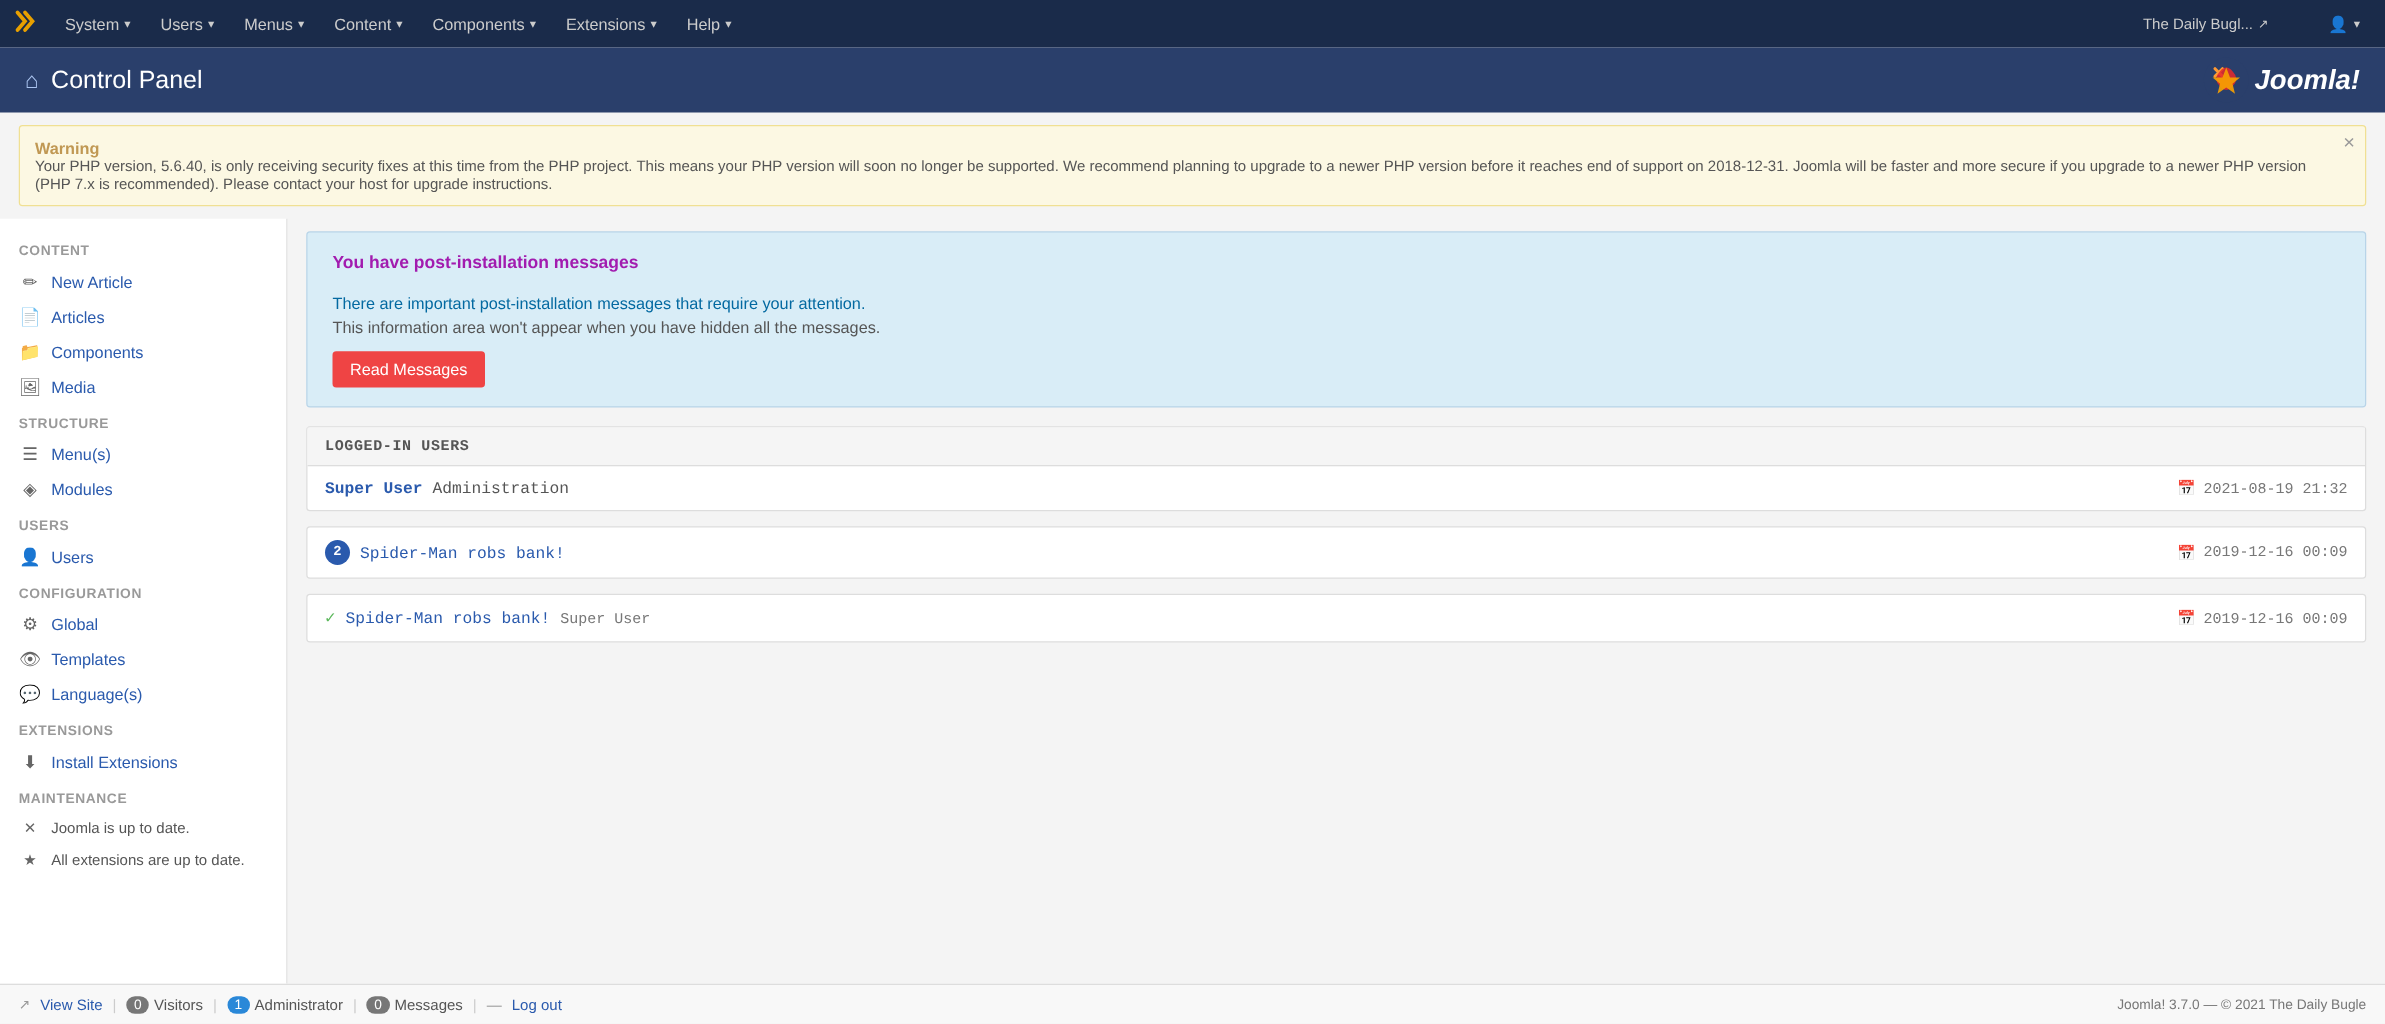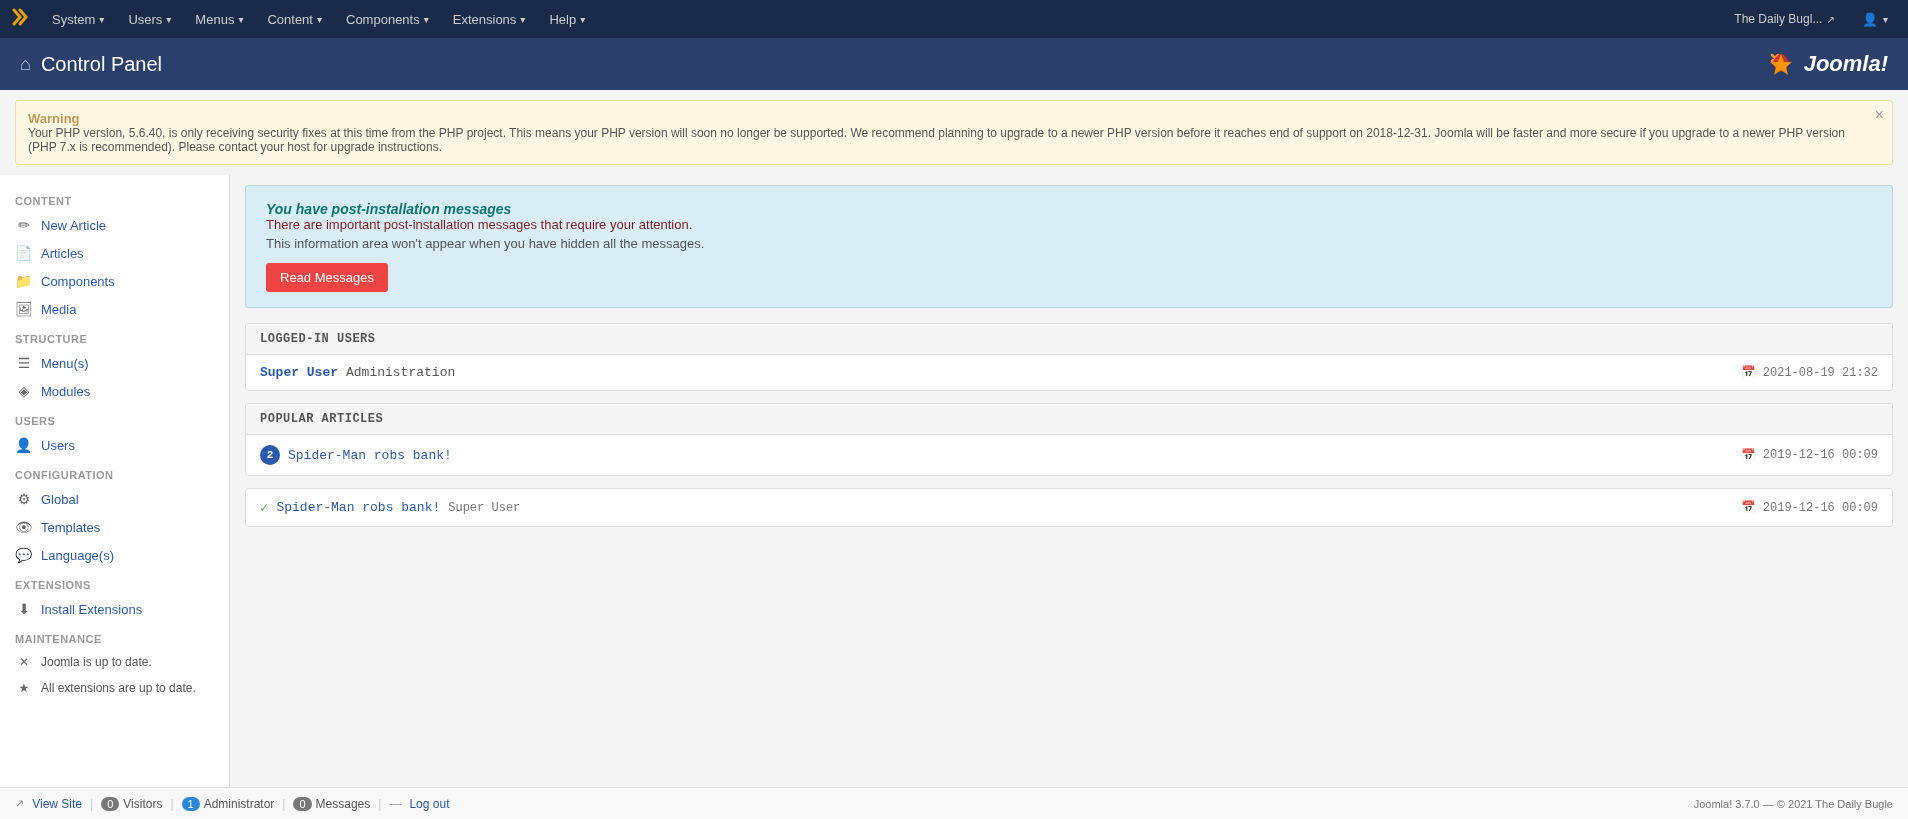--- a/index.html
+++ b/index.html
@@ -10,21 +10,21 @@
       background: #1a2b4a;
       color: #ccc;
       display: flex;
       align-items: center;
       justify-content: space-between;
       padding: 0 10px;
       height: 38px;
       font-size: 13px;
     }
     .top-navbar-left { display: flex; align-items: center; gap: 4px; }
-    .top-navbar-right { display: flex; align-items: center; gap: 8px; }
+    .top-navbar-right { display: flex; align-items: center; gap: 28px; }
     .nav-item {
       color: #ccc;
       padding: 8px 10px;
       cursor: pointer;
       display: flex;
       align-items: center;
       gap: 4px;
       font-size: 13px;
       border: none;
       background: none;
@@ -114,22 +114,22 @@
     }
 
     
     .post-install-box {
       background: #d9edf7;
       border: 1px solid #b8d4e8;
       border-radius: 3px;
       padding: 15px 20px;
       margin-bottom: 15px;
     }
-    .post-install-title { color: #0f766e; font-size: 14px; font-weight: bold; margin-bottom: 0; font-style: italic; }
-    .post-install-desc { color: #7f1d1d; font-size: 13px; margin-bottom: 4px; }
+    .post-install-title { color: #a21caf; font-size: 14px; font-weight: bold; margin-bottom: 18px; }
+    .post-install-desc { color: #0369a1; font-size: 13px; margin-bottom: 4px; }
     .post-install-note { color: #555; font-size: 13px; margin-bottom: 12px; }
     .btn-primary {
       background: #ef4444;
       color: #fff;
       border: none;
       border-radius: 3px;
       padding: 7px 14px;
       cursor: pointer;
       font-size: 13px;
     }
@@ -367,21 +367,20 @@
           <span class="user-role">Administration</span>
         </div>
         <div class="panel-row-right">
           <span class="calendar-icon">📅</span>
           <span>2021-08-19 21:32</span>
         </div>
       </div>
     </div>
 
     <div class="panel">
-      <div class="panel-header">POPULAR ARTICLES</div>
       <div class="panel-row">
         <div class="panel-row-left">
           <span class="article-badge">2</span>
           <a class="article-link">Spider-Man robs bank!</a>
         </div>
         <div class="panel-row-right">
           <span class="calendar-icon">📅</span>
           <span>2019-12-16 00:09</span>
         </div>
       </div>

